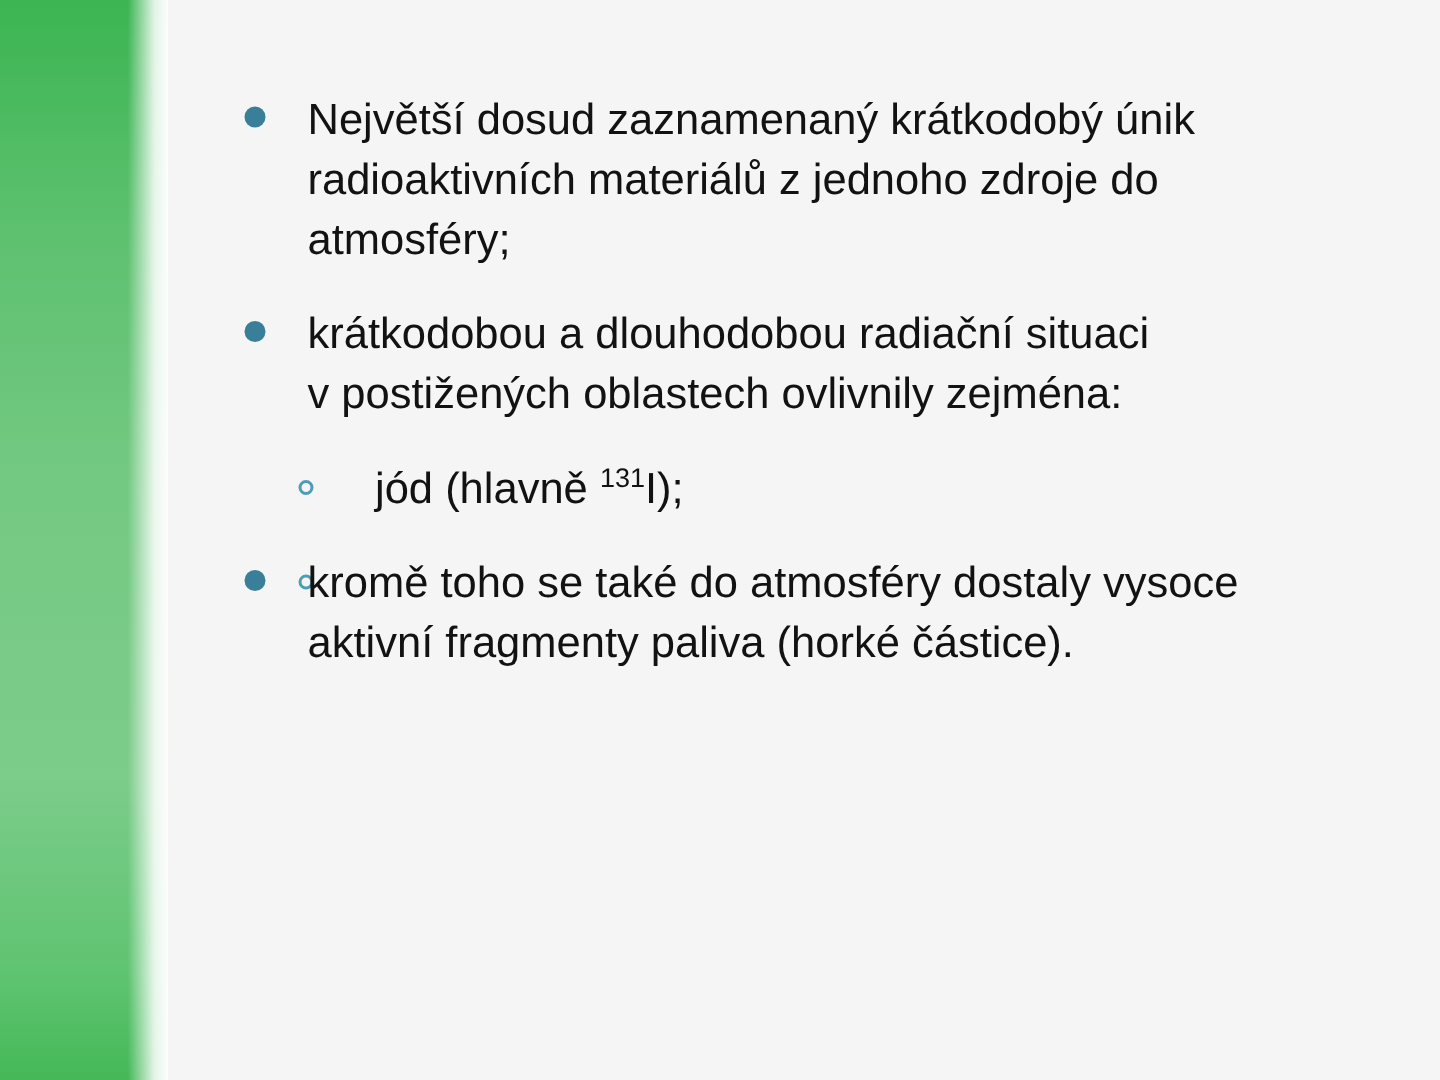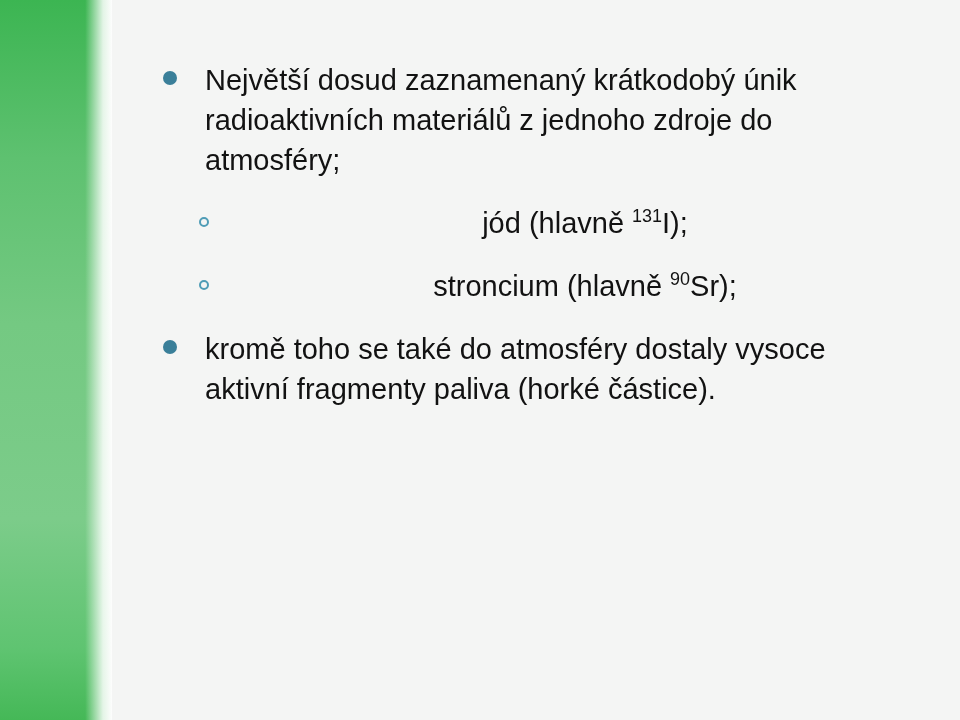--- a/index.html
+++ b/index.html
@@ -51,21 +51,21 @@
   }
   .bullet-item{
     position:relative;
     font-size:29px;
     line-height:40px;
     color:var(--text);
     white-space:pre-wrap;
     margin:0 0 23px 0;
   }
   .bullet-item.level1{padding-left:205px;padding-right:40px;}
-  .bullet-item.level2{padding-left:250px;padding-right:40px;text-align:center;}
+  .bullet-item.level2{padding-left:250px;padding-right:40px;}
   .marker{
     position:absolute;
     border-radius:50%;
     box-sizing:border-box;
   }
   .level1 > .marker{
     left:163px;top:11px;
     width:14px;height:14px;
     background:var(--bullet);
   }
@@ -84,18 +84,20 @@
 </style>
 </head>
 <body style="background: rgb(244, 245, 244);">
 
 <div class="slide">
   <div class="sidebar"></div>
   <ul class="bullet-list" id="bullet-list">
       <li class="bullet-item level1"><span class="marker"></span><span class="bullet-text"><span>Největší dosud zaznamenaný krátkodobý únik
 radioaktivních materiálů z jednoho zdroje do
 atmosféry;</span></span></li>
+      <li class="bullet-item level1"><span class="marker"></span><span class="bullet-text"><span>krátkodobou a dlouhodobou radiační situaci
+v postižených oblastech ovlivnily zejména:</span></span></li>
       <li class="bullet-item level2"><span class="marker"></span><span class="bullet-text"><span>jód (hlavně </span><sup>131</sup><span>I);</span></span></li>
-      <li class="bullet-item level2"><span class="marker"></span><span class="bullet-text"><span>stroncium (hlavně </span><sup>90</sup><span>Sr);</span></span></li>
+      <li class="bullet-item level2"><span class="marker"></span></li>
       <li class="bullet-item level1"><span class="marker"></span><span class="bullet-text"><span>kromě toho se také do atmosféry dostaly vysoce
 aktivní fragmenty paliva (horké částice).</span></span></li>
     </ul>
 </div>
 
 </body></html>

